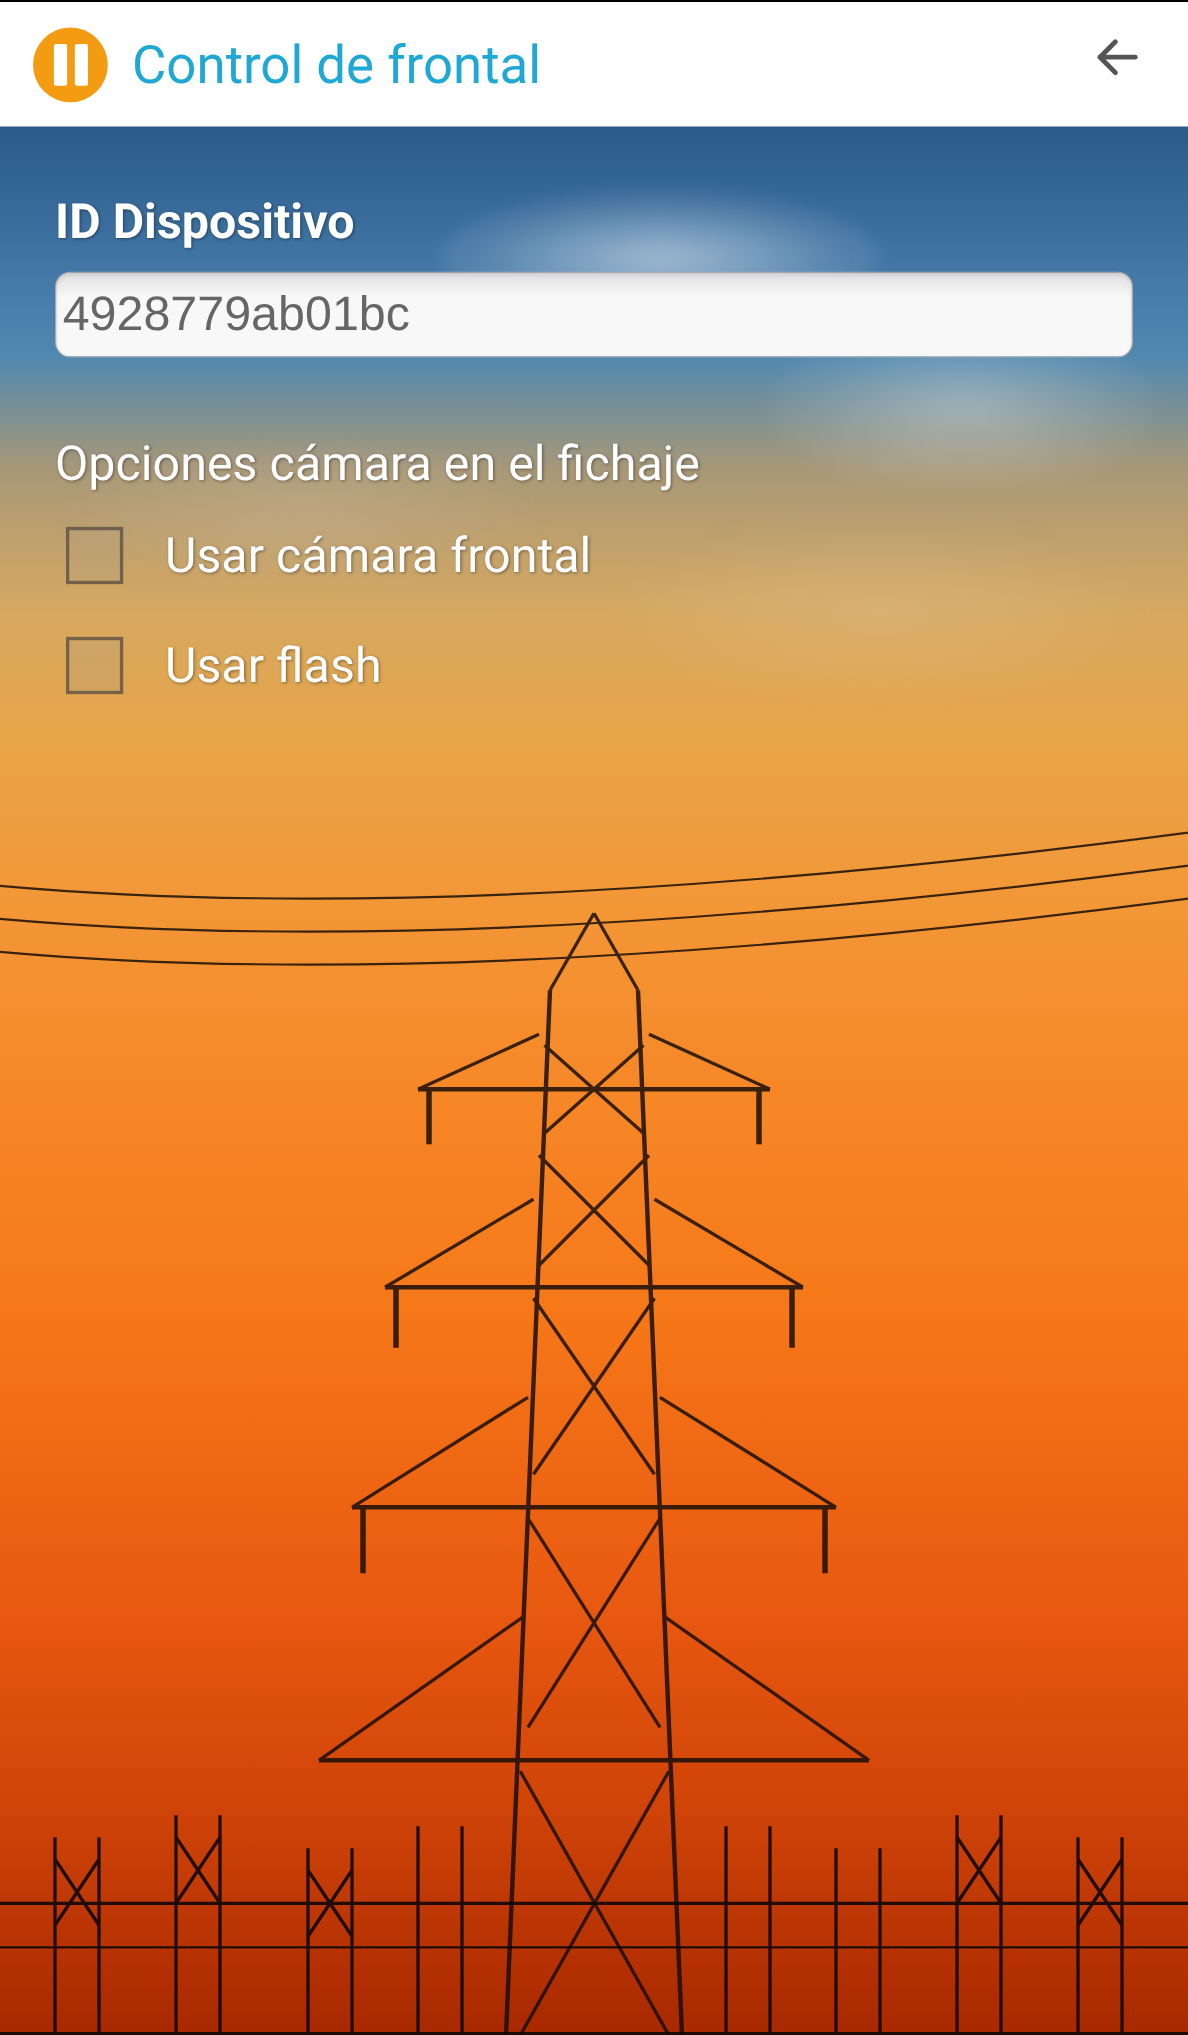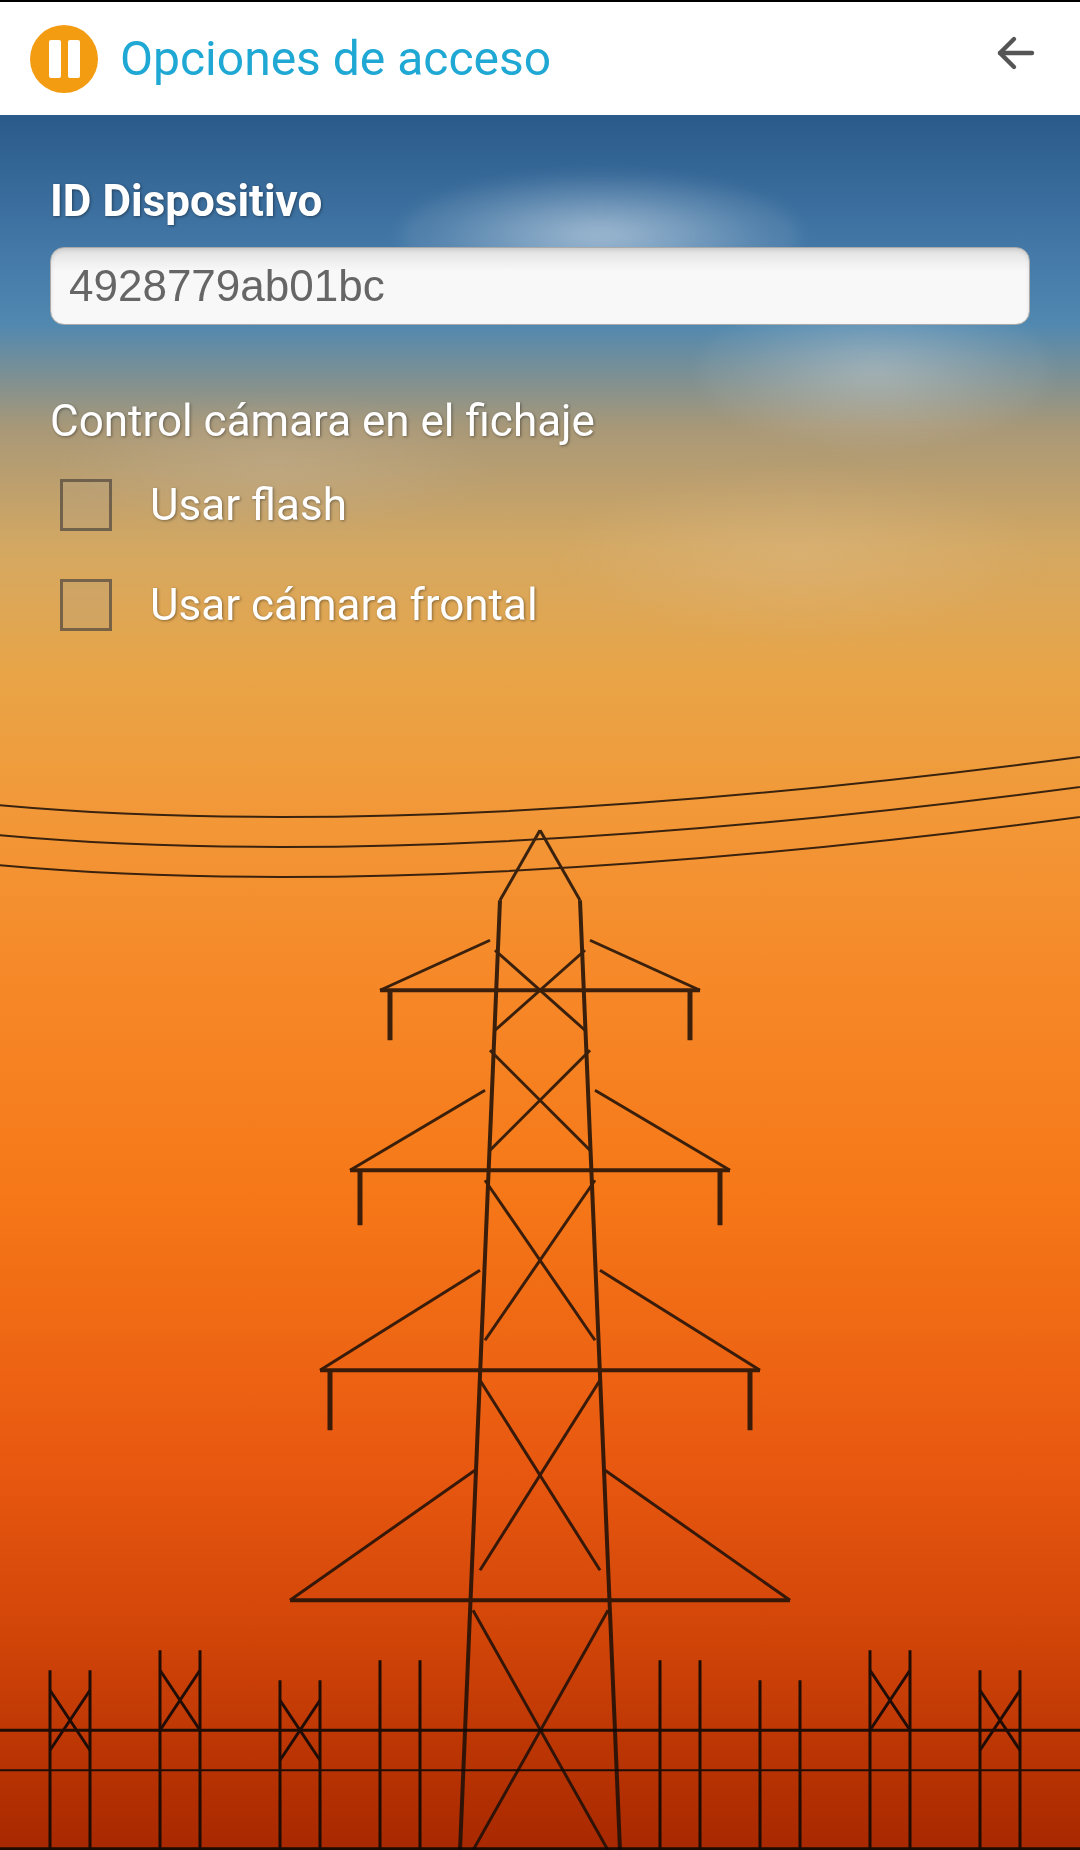--- a/index.html
+++ b/index.html
@@ -130,21 +130,21 @@
       position: relative;
       z-index: 2;
     }
     
     .text-input {
       width: 100%;
       height: 78px;
       border-radius: 14px;
       border: 1px solid #aaa;
       background: linear-gradient(to bottom, #e0e0e0 0%, #f8f8f8 30%, #f8f8f8 100%);
-      padding: 0 18px;
+      padding: 0 6px;
       font-size: 44px;
       color: #666;
       margin-bottom: 70px;
       box-shadow: inset 0 2px 4px rgba(0,0,0,0.1);
       position: relative;
       z-index: 2;
     }
     
     .section-label {
       color: white;
@@ -187,21 +187,21 @@
 
 <div class="top-border"></div>
 
 <div class="header">
   <div class="logo">
     <div class="logo-inner">
       <div class="logo-bar"></div>
       <div class="logo-bar"></div>
     </div>
   </div>
-  <div class="header-title">Opciones de acceso</div>
+  <div class="header-title">Control de frontal</div>
   <div class="back-arrow">
     <svg width="48" height="48" viewBox="0 0 24 24" fill="none" stroke="#555" stroke-width="2.2" stroke-linecap="round" stroke-linejoin="round">
       <line x1="20" y1="12" x2="4" y2="12"></line>
       <polyline points="11 19 4 12 11 5"></polyline>
     </svg>
   </div>
 </div>
 
 <div class="main-content">
   
@@ -289,25 +289,25 @@
         <line x1="910" y1="1120" x2="870" y2="1180"></line>
       <line x1="980" y1="1140" x2="1020" y2="1200"></line>
         <line x1="1020" y1="1140" x2="980" y2="1200"></line>
     </g>
   </svg>
   
   <div class="field-label">ID Dispositivo</div>
   
   <input type="text" class="text-input" value="4928779ab01bc" style="">
   
-  <div class="section-label">Control cámara en el fichaje</div>
+  <div class="section-label">Opciones cámara en el fichaje</div>
+  
+  <div class="checkbox-row">
+    <div class="checkbox"></div>
+    <div class="checkbox-label">Usar cámara frontal</div>
+  </div>
   
   <div class="checkbox-row">
     <div class="checkbox"></div>
     <div class="checkbox-label">Usar flash</div>
   </div>
   
-  <div class="checkbox-row">
-    <div class="checkbox"></div>
-    <div class="checkbox-label">Usar cámara frontal</div>
-  </div>
-  
 </div>
 
 </body></html>

